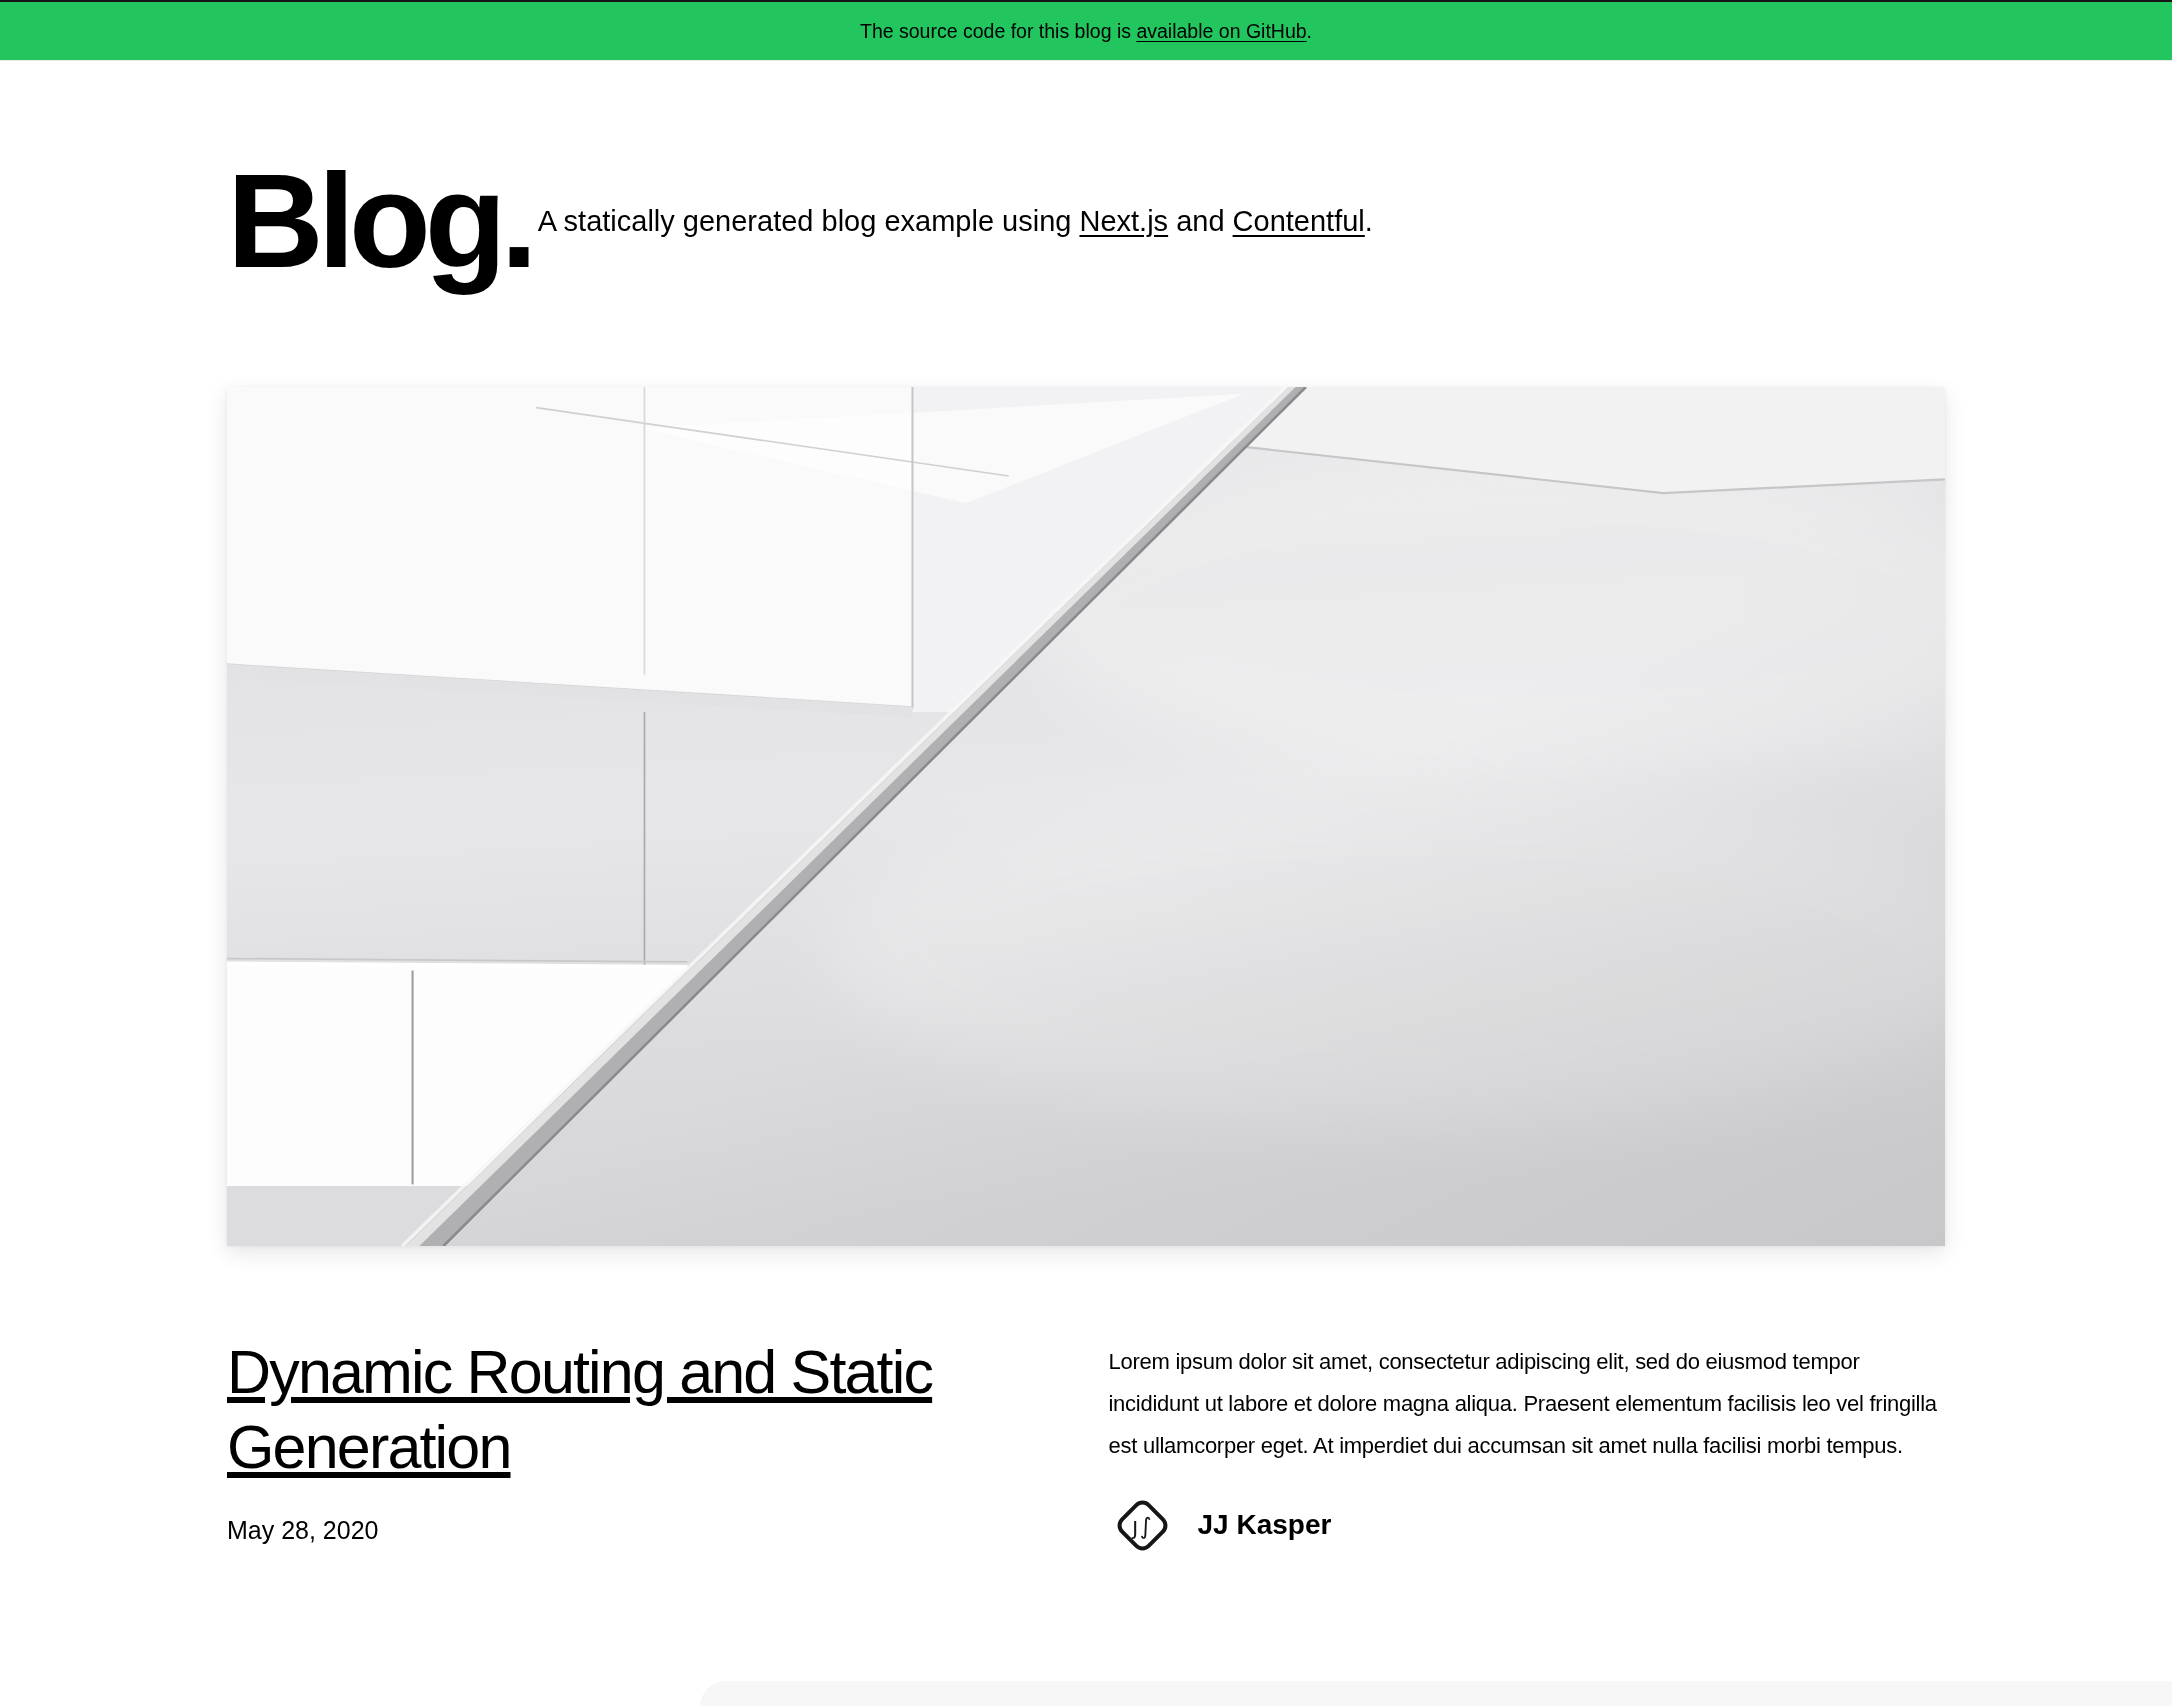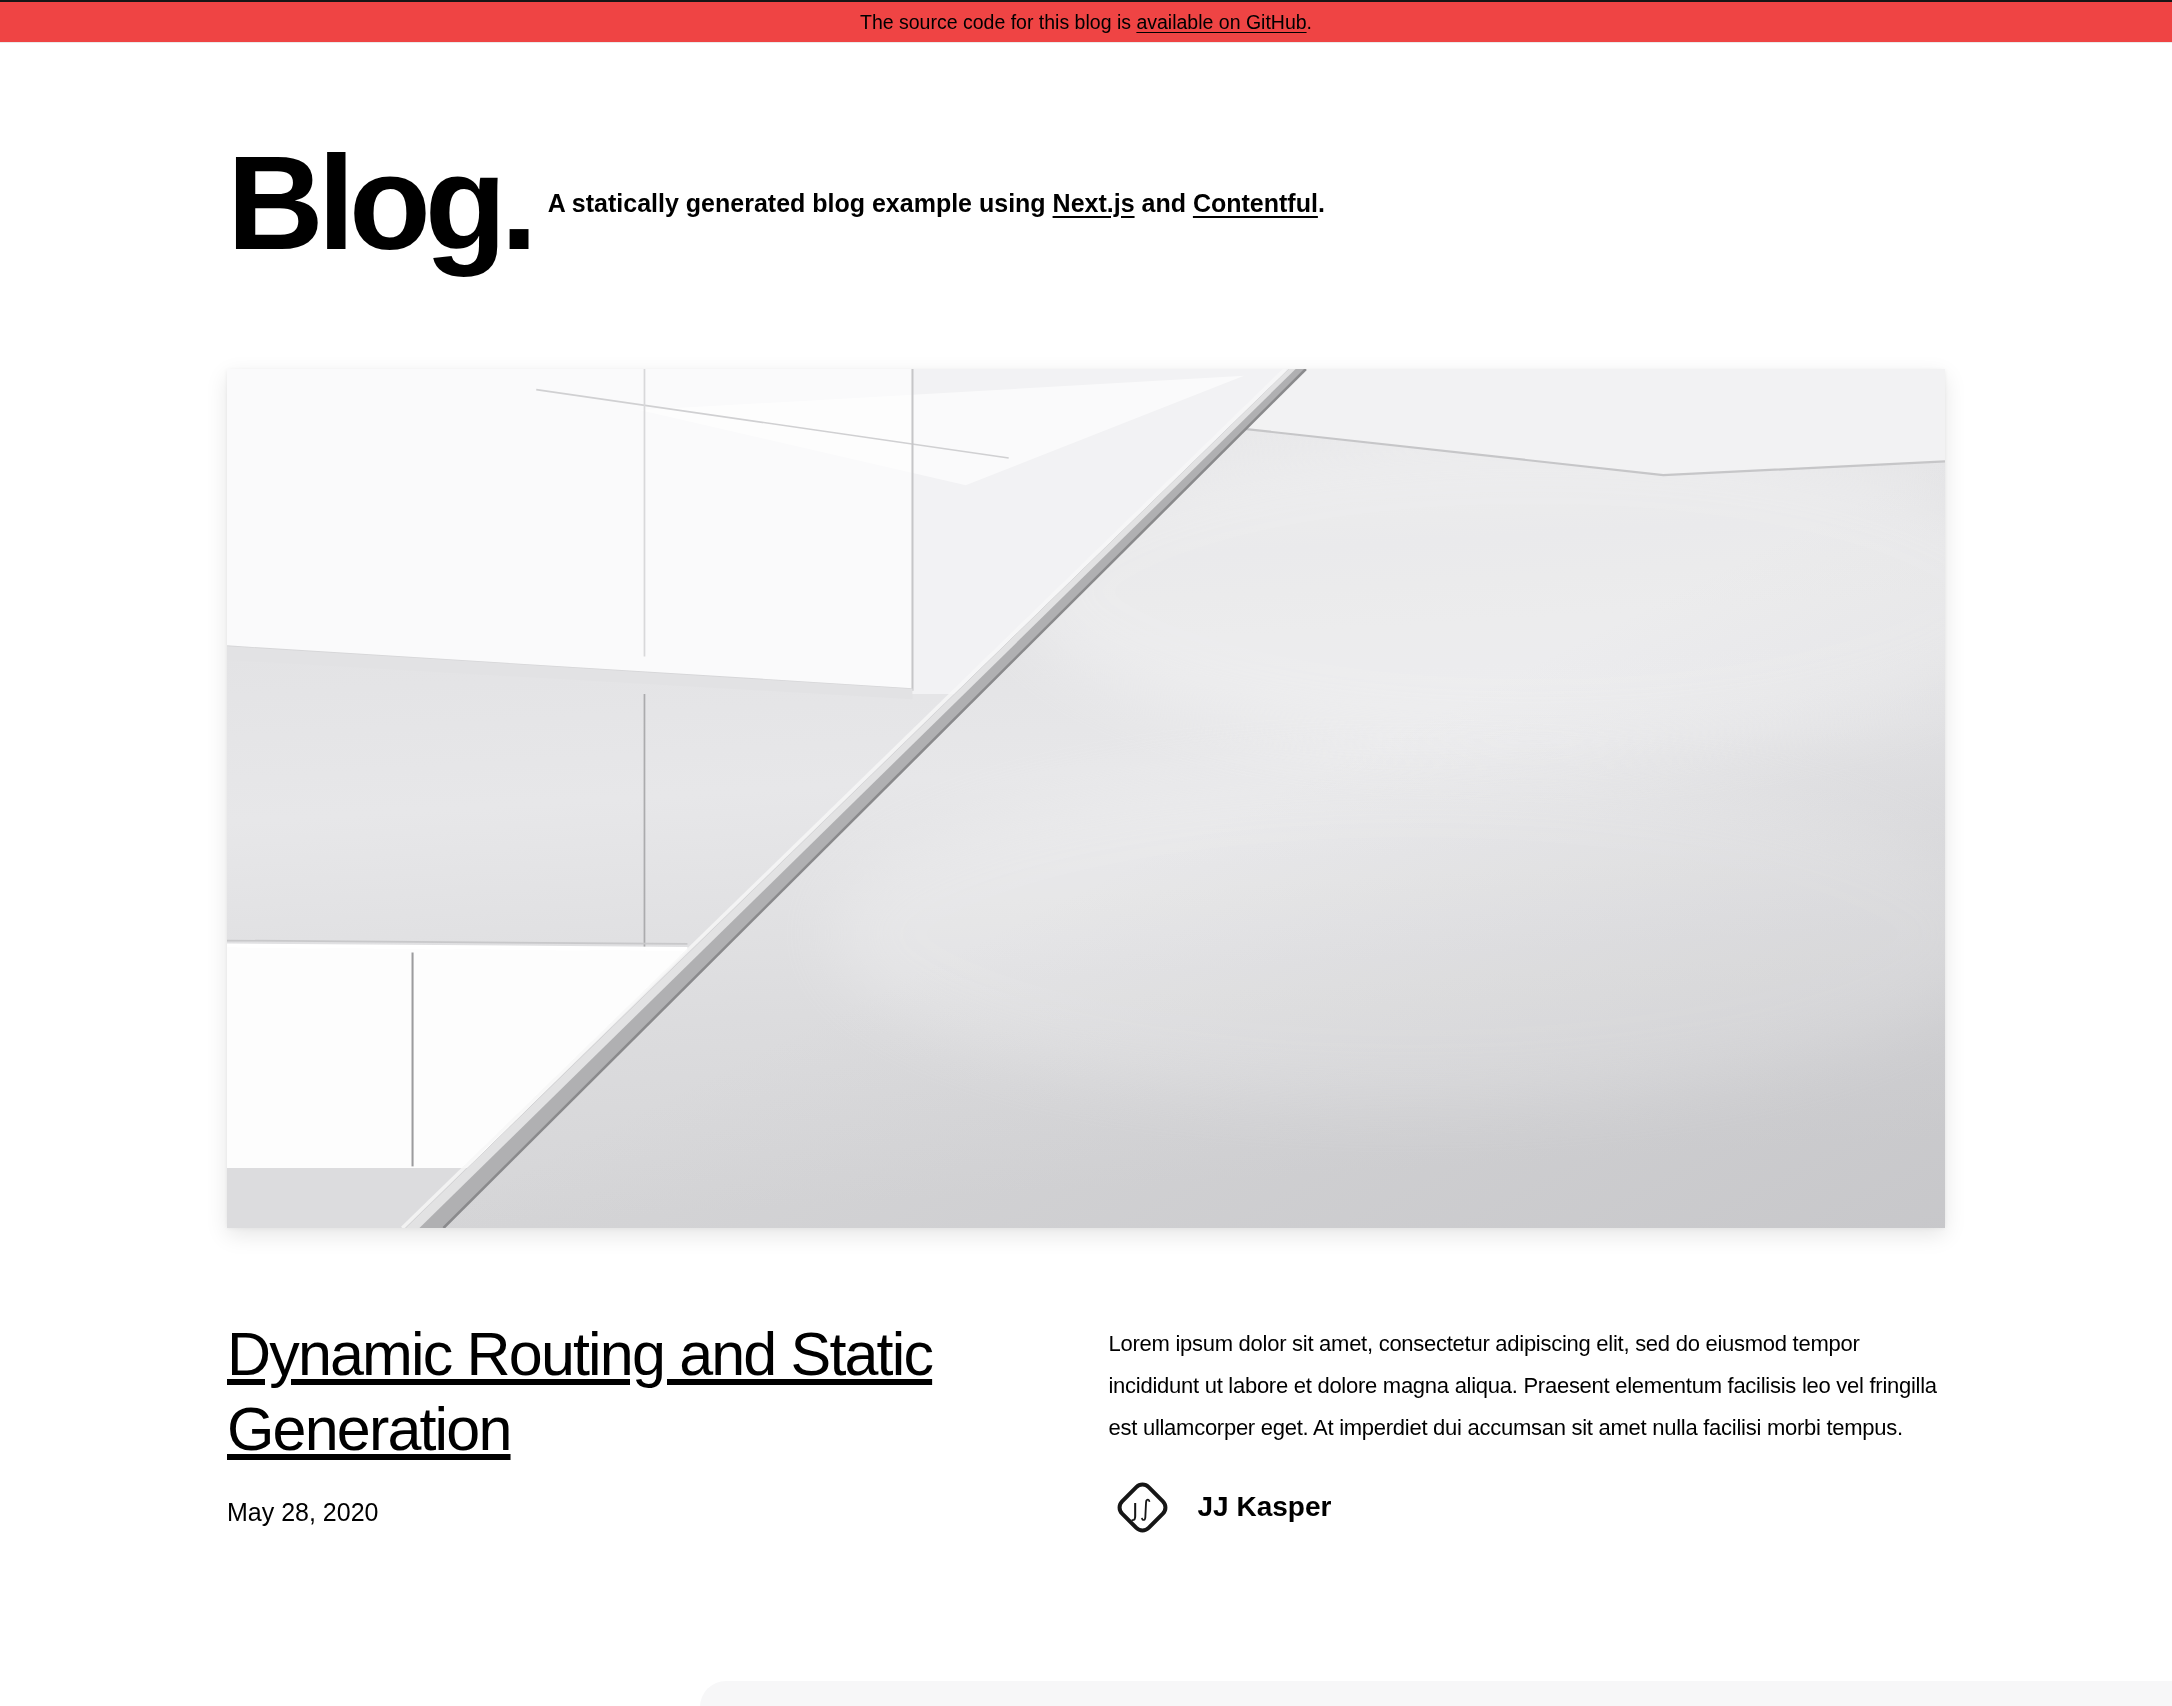--- a/index.html
+++ b/index.html
@@ -12,24 +12,24 @@
     background: #ffffff;
     color: #000000;
     font-family: "Liberation Sans", "DejaVu Sans", sans-serif;
     -webkit-font-smoothing: antialiased;
   }
   .top-strip {
     height: 2.1px;
     background: #161616;
   }
   .banner {
-    background: #ef4444;
+    background: #22c55e;
     border-bottom: 1.4px solid #eaeaea;
     text-align: center;
-    padding: 7px 0;
+    padding: 16px 0;
     font-size: 19.5px;
     line-height: 26px;
   }
   .banner a {
     color: #000;
     text-decoration: underline;
     text-underline-offset: 2.8px;
   }
   .container {
     width: 1718px;
@@ -41,23 +41,23 @@
     margin: 93px 0 99px 0;
   }
   .logo {
     margin: 0;
     font-size: 134px;
     line-height: 1;
     font-weight: 700;
     letter-spacing: -0.045em;
   }
   .tagline {
-    margin: 16px;
-    font-size: 25px;
-    font-weight: 700;
+    margin: 6px;
+    font-size: 29px;
+    font-weight: 400;
     line-height: 1.4;
   }
   .tagline a {
     color: #000;
     text-decoration: underline;
     text-underline-offset: 3.5px;
   }
   .cover {
     display: block;
     text-decoration: none;

